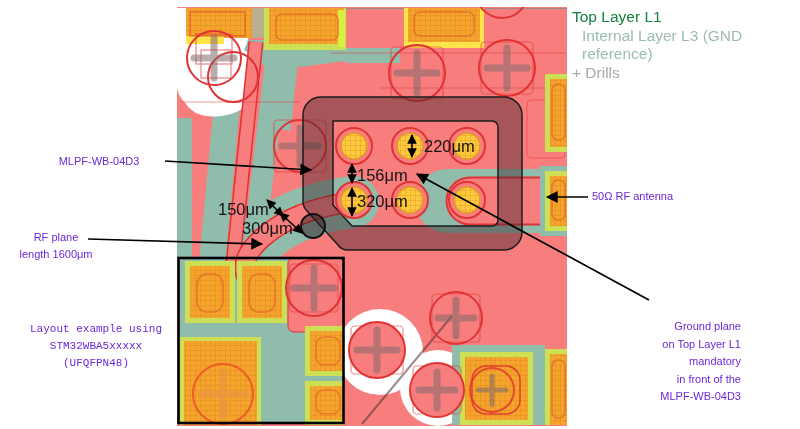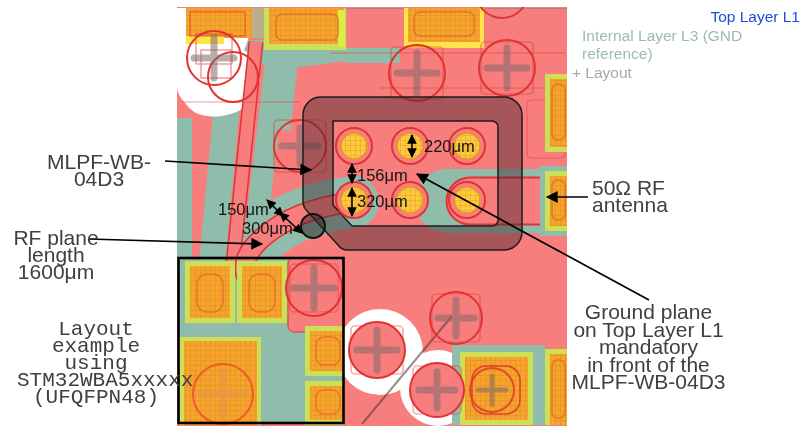--- a/index.html
+++ b/index.html
@@ -1,19 +1,19 @@
 <!DOCTYPE html>
 <html><head>
 <meta charset="utf-8">
 <style>
   html,body{margin:0;padding:0;background:#fff;}
   #stage{position:relative;width:800px;height:429px;background:#ffffff;overflow:hidden;
          font-family:"Liberation Sans", sans-serif;color:#111;}
   #pcb-svg{position:absolute;left:0;top:0;}
-  .lbl{position:absolute;font-size:21px;line-height:17px;color:#404040;white-space:pre-line;}
+  .lbl{position:absolute;font-size:11px;line-height:17px;color:#6d28d9;white-space:pre-line;}
   .center{text-align:center;}
   #legend{position:absolute;left:572px;top:8px;font-size:15.5px;line-height:18.6px;}
   text{font-family:"Liberation Sans",sans-serif;font-size:16.5px;fill:#141414;}
 </style>
 </head>
 <body>
 
 <div id="stage">
 
   <svg id="pcb-svg" width="800" height="429" viewBox="0 0 800 429">
@@ -228,30 +228,30 @@
 
     <g stroke="#000" stroke-width="1.7" fill="none">
       <line x1="165" y1="161" x2="311" y2="170" marker-end="url(#ah)"></line>
       <line x1="88" y1="239" x2="262" y2="244" marker-end="url(#ah)"></line>
       <line x1="588" y1="197" x2="547" y2="197" marker-end="url(#ah)"></line>
       <line x1="649" y1="300" x2="417" y2="174" marker-end="url(#ah)"></line>
     </g>
   </svg>
 
   <div id="legend">
-    <div style="color: #1d4ed8; text-align: right;">Top Layer L1</div>
+    <div style="color: #15803d;">Top Layer L1</div>
     <div style="color: rgb(155, 188, 174); margin-left: 10px;">Internal Layer L3 (GND reference)</div>
-    <div style="color: rgb(169, 169, 169);">+ Layout</div>
+    <div style="color: rgb(169, 169, 169);">+ Drills</div>
   </div>
 
   <div class="lbl center" style="left:36px;top:153px;width:126px;">MLPF-WB-04D3</div>
   <div class="lbl center" style="left:0px;top:229px;width:112px;">RF plane
 length 1600μm</div>
   <div class="lbl center" style="left:17px;top:321px;width:158px;font-family:Liberation Mono, monospace;">Layout example using
 STM32WBA5xxxxx
 (UFQFPN48)</div>
-  <div class="lbl" style="left:592px;top:179px;width:145px;">50Ω RF antenna</div>
-  <div class="lbl center" style="left:556px;top:303px;width:185px;line-height:17.5px;">Ground plane
+  <div class="lbl" style="left:592px;top:188px;width:145px;">50Ω RF antenna</div>
+  <div class="lbl center" style="left:556px;top:318px;width:185px;line-height:17.5px;text-align:right;">Ground plane
 on Top Layer L1
 mandatory
 in front of the
 MLPF-WB-04D3</div>
 </div>
 
 </body></html>

